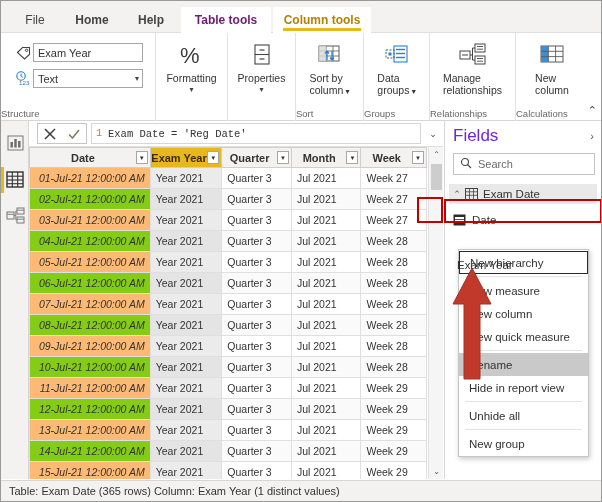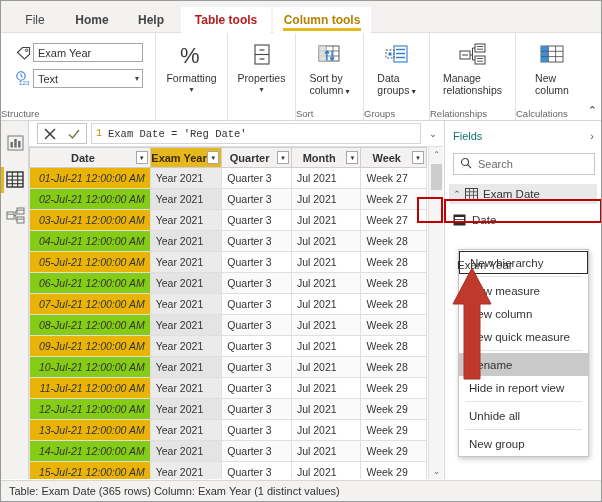--- a/index.html
+++ b/index.html
@@ -36,21 +36,21 @@
     font-size:12px; color:#444; cursor:pointer;
     padding:0 10px;
   }
   .tab.active {
     background:#fff;
     color:#b58200;
     font-weight:bold;
   }
   .tab.semi {
     background:#fff;
-    color:#b91c1c;
+    color:#701a75;
     font-weight:bold;
   }
   .tab .underline {
     position:absolute; left:10px; right:10px; bottom:2px; height:3px;
     background:#e6b81e;
   }
 
   
   .ribbon {
     position:absolute; left:0; top:32px; width:602px; height:88px;
@@ -136,21 +136,21 @@
   table.grid th .fb {
     position:absolute; right:2px; top:3px; width:12px; height:13px;
     border:1px solid #a6a6a6; background:#fff;
     display:flex; align-items:center; justify-content:center;
     font-size:6px; color:#333; cursor:pointer;
   }
   table.grid td {
     height:21px; border:1px solid #e1dfdd;
     font-size:10.5px; color:#333; padding:0 5px;
   }
-  td.c-date { font-style:italic; text-align:right; background:#eab308; }
+  td.c-date { font-style:italic; text-align:right; background:#fdba74; }
   td.c-year { background:#ebebeb; }
   tr.alt td.c-date { background:#84cc16; }
   tr.alt td.c-year { background:#e4e4e4; }
   tr.alt td.plain { background:#fafafa; }
 
   
   .gsb {
     position:absolute; right:0; top:146px; width:15px; bottom:22px;
     background:#f5f5f5; border-left:1px solid #e0e0e0;
   }
@@ -166,21 +166,21 @@
 
   
   .fields {
     position:absolute; left:443px; top:120px; width:158px; bottom:22px;
     background:#fff; border-left:1px solid #d6d6d6;
   }
   .fields-hdr {
     position:absolute; left:0; top:0; width:100%; height:30px;
     display:flex; align-items:center; padding:0 8px;
   }
-  .fields-title { font-size:11px; color:#0f766e; flex:1; }
+  .fields-title { font-size:17px; color:#6d28d9; flex:1; }
   .fields-collapse { font-size:11px; color:#555; cursor:pointer; }
   .search {
     position:absolute; left:8px; top:32px; width:142px; height:22px;
     border:1px solid #c8c6c4; background:#fff;
     display:flex; align-items:center; padding:0 6px;
   }
   .search .ph { font-size:11px; color:#6b6b6b; margin-left:6px; }
 
   .tbl-node {
     position:absolute; left:4px; top:63px; width:148px; height:20px;

